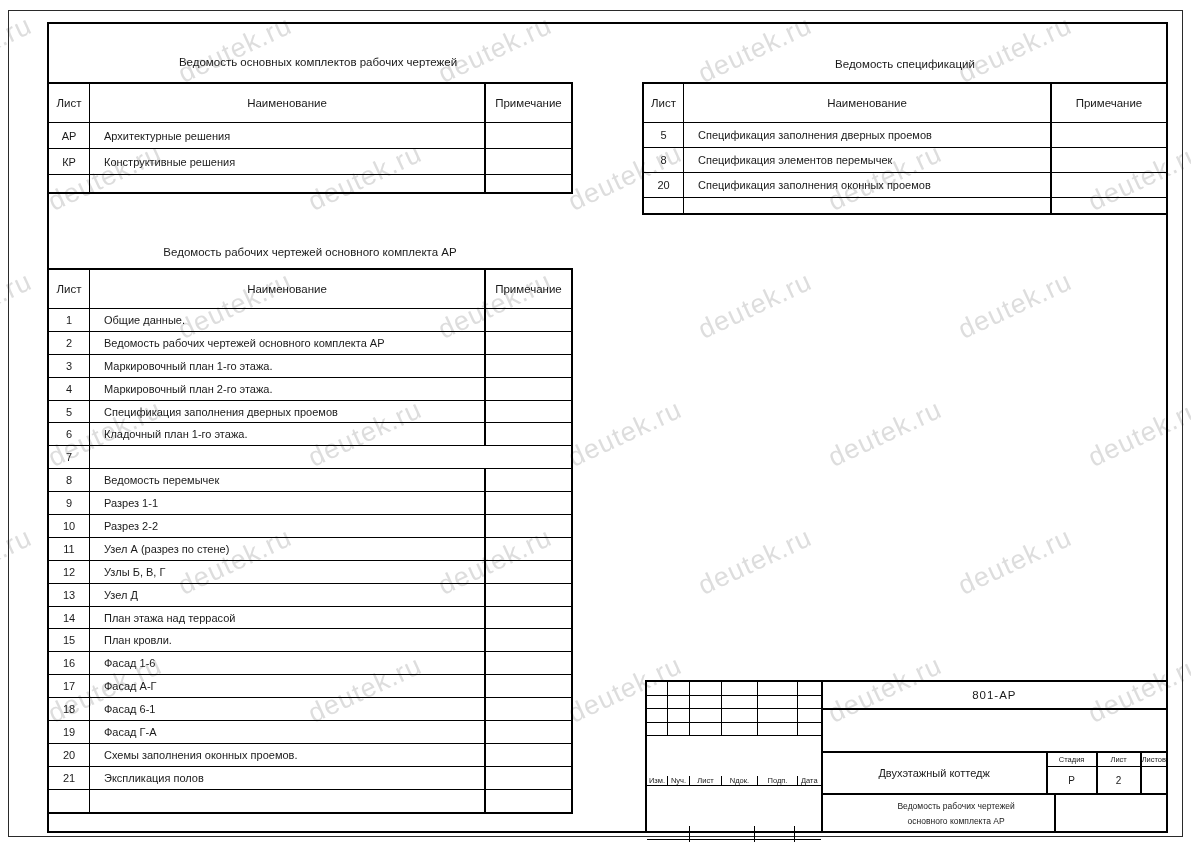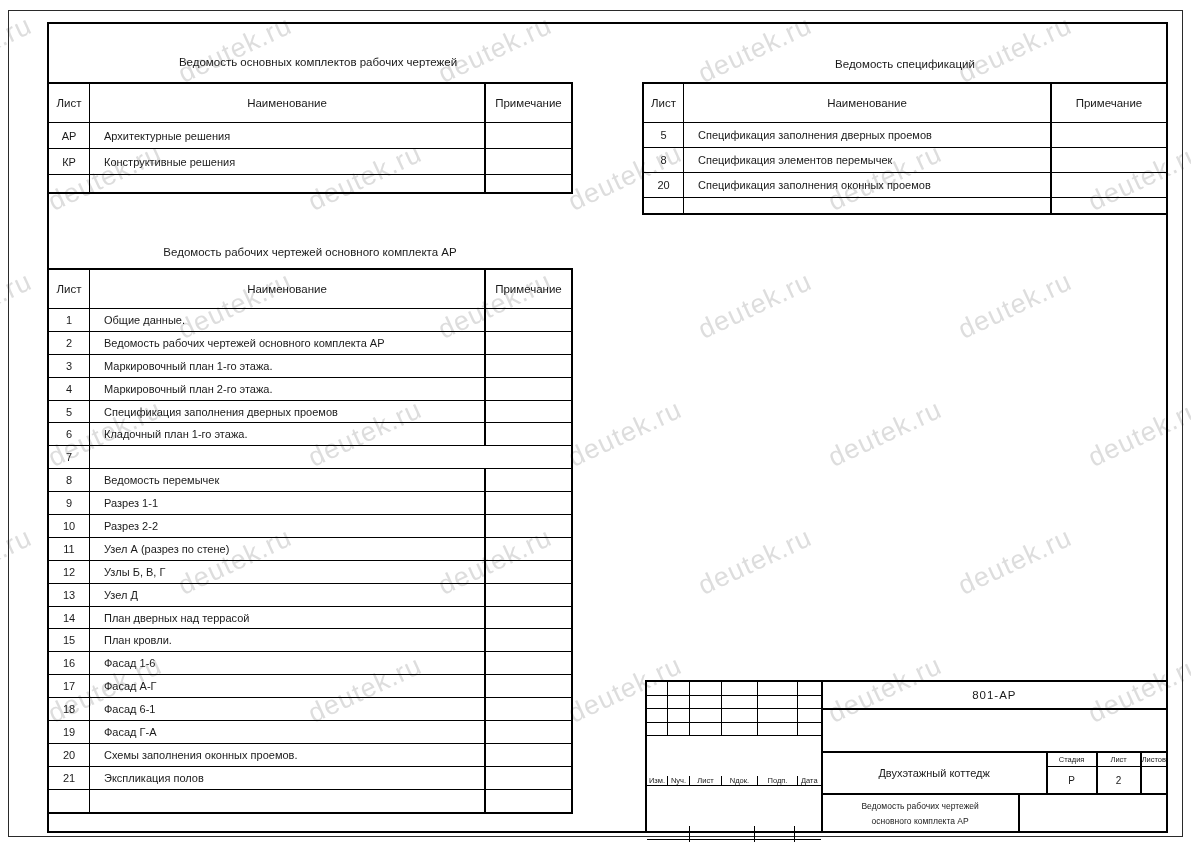--- a/index.html
+++ b/index.html
@@ -76,21 +76,21 @@
   .tb-stage-grid { flex:1; display:flex; flex-direction:column; }
   .tb-stage-head { display:flex; height:14px; border-bottom:1px solid #000;text-align:right; }
   .tb-stage-head div, .tb-stage-vals div { display:flex; align-items:center;
     justify-content:center; overflow:hidden; }
   .tb-stage-head div { font-size:7.5px; }
   .st-stage { width:50px; border-right:2px solid #000; }
   .st-sheet { width:44px; border-right:2px solid #000; }
   .st-sheets { flex:1; }
   .tb-stage-vals { flex:1; display:flex; }
   .tb-stage-vals div { font-size:10px; }
-  .tb-bottom { flex:1; display:flex; }
+  .tb-bottom { flex:1; display:flex;padding-left:36px; }
   .tb-doc { width:197px; border-right:2px solid #000; text-align:center;
     font-size:8.5px; line-height:15px; padding-top:4px; }
   .tb-empty2 { flex:1; }
 </style>
 </head>
 <body>
 
 <div class="sheet">
 
   <div id="wm-layer">
@@ -274,21 +274,21 @@
         </div>
 
         <div class="row">
           <div class="cell c-sheet">13</div>
           <div class="cell c-name left">Узел Д</div>
           <div class="cell c-note"></div>
         </div>
 
         <div class="row">
           <div class="cell c-sheet">14</div>
-          <div class="cell c-name left">План дверных над террасой</div>
+          <div class="cell c-name left">План этажа над террасой</div>
           <div class="cell c-note"></div>
         </div>
 
         <div class="row">
           <div class="cell c-sheet">15</div>
           <div class="cell c-name left">План кровли.</div>
           <div class="cell c-note"></div>
         </div>
 
         <div class="row">

